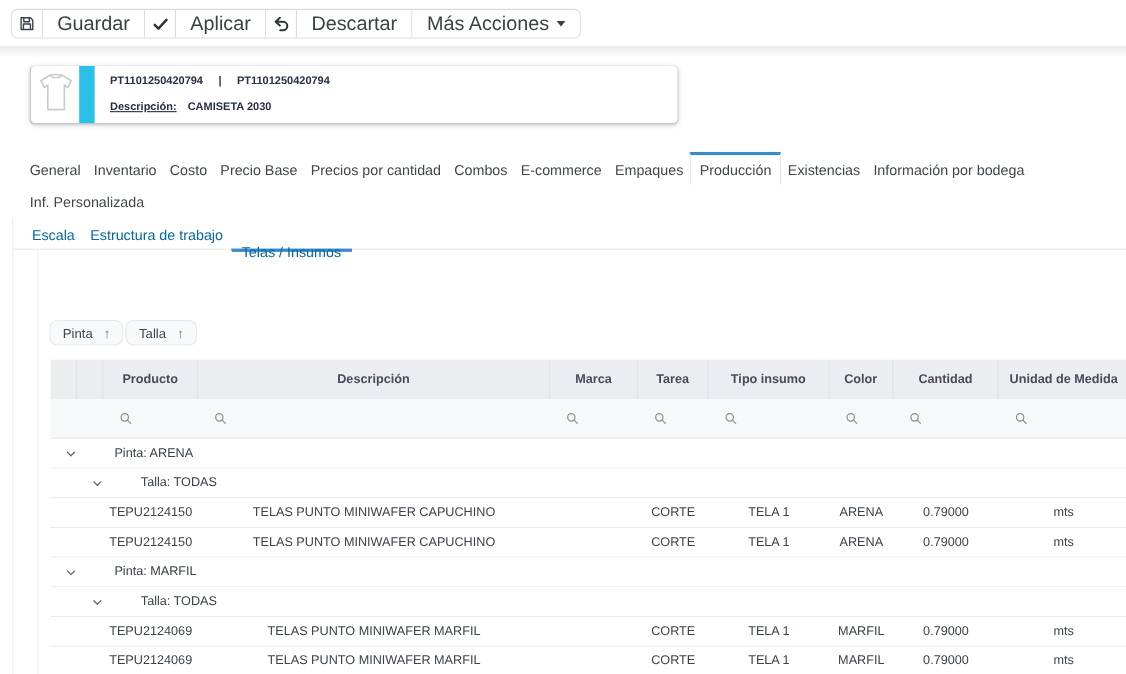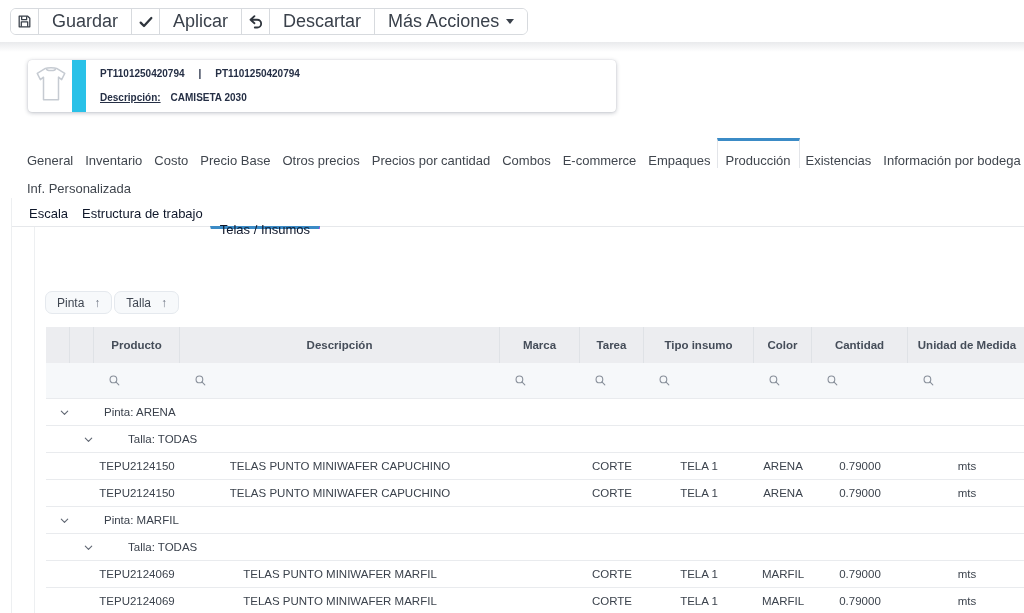--- a/index.html
+++ b/index.html
@@ -32,30 +32,30 @@
   .code-line span { margin-right:6px; }
   .code-sep { color:#252f45; padding:0 8px; }
   .desc-line .lbl { margin-right:10px;text-decoration:underline; }
 
   
   .tabs-block { margin-top:26px; }
   .tabrow { display:flex; align-items:stretch; padding-left:21px; white-space:nowrap;
     overflow:hidden; }
   .tabrow.row1 { height:30px; }
   .tabrow.row2 { height:28px; }
-  .tab { display:flex; align-items:flex-end; padding:0 6px; font-size:13px; color:#40464e;
+  .tab { display:flex; align-items:center; padding:0 6px; font-size:13px; color:#40464e;
     cursor:pointer; border-top:3px solid transparent; }
   .tab.active { border-top:3px solid #3b8bc6; border-left:1px solid #e3e5e9;
     border-right:1px solid #e3e5e9; background:#fff; padding:0 8px; }
 
   
   .outer-panel { margin-left:11px; border-left:1px solid #edeff1; min-height:420px; }
   .subtabs { display:flex; align-items:stretch; height:29px; padding-left:10px;
     border-bottom:1px solid #e6e8eb; margin-top:2px; }
-  .subtab { display:flex; align-items:center; padding:0 7px; font-size:13px; color:#0f172a;
+  .subtab { display:flex; align-items:center; padding:0 7px; font-size:13px; color:#0369a1;
     cursor:pointer; border-top:3px solid transparent; }
   .subtab.active { border-top:3px solid #3b8bc6; border-left:1px solid #e6e8eb;
     border-right:1px solid #d946ef; background:#fff; margin-bottom:-1px; padding:0 9px;margin-top:28px; }
   .inner-panel { margin-left:22px; border-left:1px solid #edeff1; min-height:388px; }
 
   
   .chips { padding:64px 0 0 10px; display:flex; gap:2px;align-items:center; }
   .chip { display:inline-flex; align-items:center; gap:10px; height:23px; padding:0 11px;
     background:#f7f9fb; border:1px solid #e5e9ee; border-radius:7px; font-size:12px;
     color:#3f4651; cursor:pointer; }
@@ -152,23 +152,20 @@
     <div class="tab">
         <span>Inventario</span>
       </div>
     <div class="tab">
         <span>Costo</span>
       </div>
     <div class="tab">
         <span>Precio Base</span>
       </div>
     <div class="tab">
-        <span>Otros precios</span>
-      </div>
-    <div class="tab">
         <span>Precios por cantidad</span>
       </div>
     <div class="tab">
         <span>Combos</span>
       </div>
     <div class="tab">
         <span>E-commerce</span>
       </div>
     <div class="tab">
         <span>Empaques</span>

